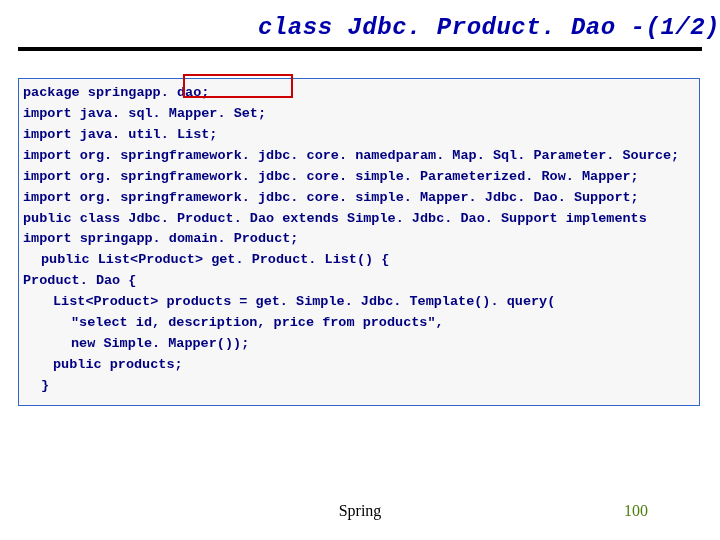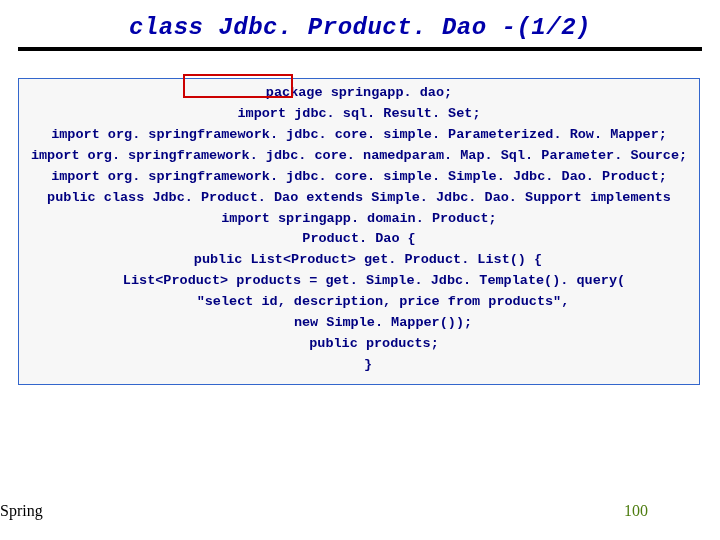--- a/index.html
+++ b/index.html
@@ -16,39 +16,38 @@
     height: 540px;
     position: relative;
     box-sizing: border-box;
   }
   .title {
     font-family: "Courier New", monospace;
     font-weight: bold;
     font-style: italic;
     font-size: 24px;
     color: #0000aa;
-    text-align: center;
+    text-align: right;
     padding-top: 14px;
     letter-spacing: 0.5px;
   }
   .title-underline {
     height: 4px;
     background: #000;
     margin: 6px 18px 0 18px;
   }
   .codebox {
     position: absolute;
     left: 18px;
     top: 78px;
     width: 682px;
     border: 1px solid #3366cc;
     background: #f7f7f7;
     padding: 4px 4px 8px 4px;
     box-sizing: border-box;
-    text-align: center;
   }
   .codeline {
     font-family: "Courier New", monospace;
     font-weight: bold;
     font-size: 13.5px;
     color: #000080;
     line-height: 1.55;
     white-space: pre;
   }
   .indent1 { padding-left: 18px; }
@@ -58,20 +57,21 @@
     position: absolute;
     border: 2px solid #cc0000;
     box-sizing: border-box;
   }
   .hi1 { left: 183px; top: 74px; width: 110px; height: 24px; }
   .footer-label {
     position: absolute;
     bottom: 20px;
     left: 0;
     width: 100%;
+    text-align: center;
     font-family: "Times New Roman", serif;
     font-size: 16px;
     color: #000;
   }
   .footer-page {
     position: absolute;
     bottom: 20px;
     right: 72px;
     font-family: "Times New Roman", serif;
     font-size: 16px;
@@ -80,28 +80,29 @@
 </style>
 </head>
 <body>
 
 <div class="slide">
   <div class="title">class Jdbc. Product. Dao -(1/2)</div>
   <div class="title-underline"></div>
 
   <div class="codebox">
     <div class="codeline">package springapp. dao;</div>
-    <div class="codeline">import jdbc. sql. Result. Set;</div>
+    <div class="codeline">import java. sql. Mapper. Set;</div>
+    <div class="codeline">import java. util. List;</div>
+    <div class="codeline">import org. springframework. jdbc. core. namedparam. Map. Sql. Parameter. Source;</div>
     <div class="codeline">import org. springframework. jdbc. core. simple. Parameterized. Row. Mapper;</div>
-    <div class="codeline">import org. springframework. jdbc. core. namedparam. Map. Sql. Parameter. Source;</div>
-    <div class="codeline">import org. springframework. jdbc. core. simple. Simple. Jdbc. Dao. Product;</div>
+    <div class="codeline">import org. springframework. jdbc. core. simple. Mapper. Jdbc. Dao. Support;</div>
     <div class="codeline">public class Jdbc. Product. Dao extends Simple. Jdbc. Dao. Support implements</div>
     <div class="codeline">import springapp. domain. Product;</div>
+    <div class="codeline indent1">public List&lt;Product&gt; get. Product. List() {</div>
     <div class="codeline">Product. Dao {</div>
-    <div class="codeline indent1">public List&lt;Product&gt; get. Product. List() {</div>
     <div class="codeline indent2">List&lt;Product&gt; products = get. Simple. Jdbc. Template(). query(</div>
     <div class="codeline indent3">"select id, description, price from products",</div>
     <div class="codeline indent3">new Simple. Mapper());</div>
     <div class="codeline indent2">public products;</div>
     <div class="codeline indent1">}</div>
   </div>
 
   <div class="highlight-box hi1"></div>
 
   <div class="footer-label">Spring</div>

